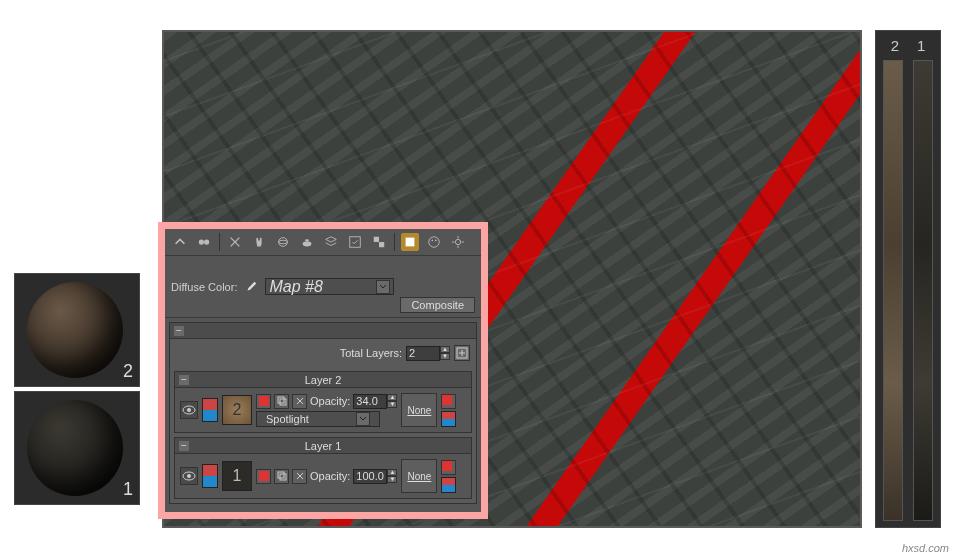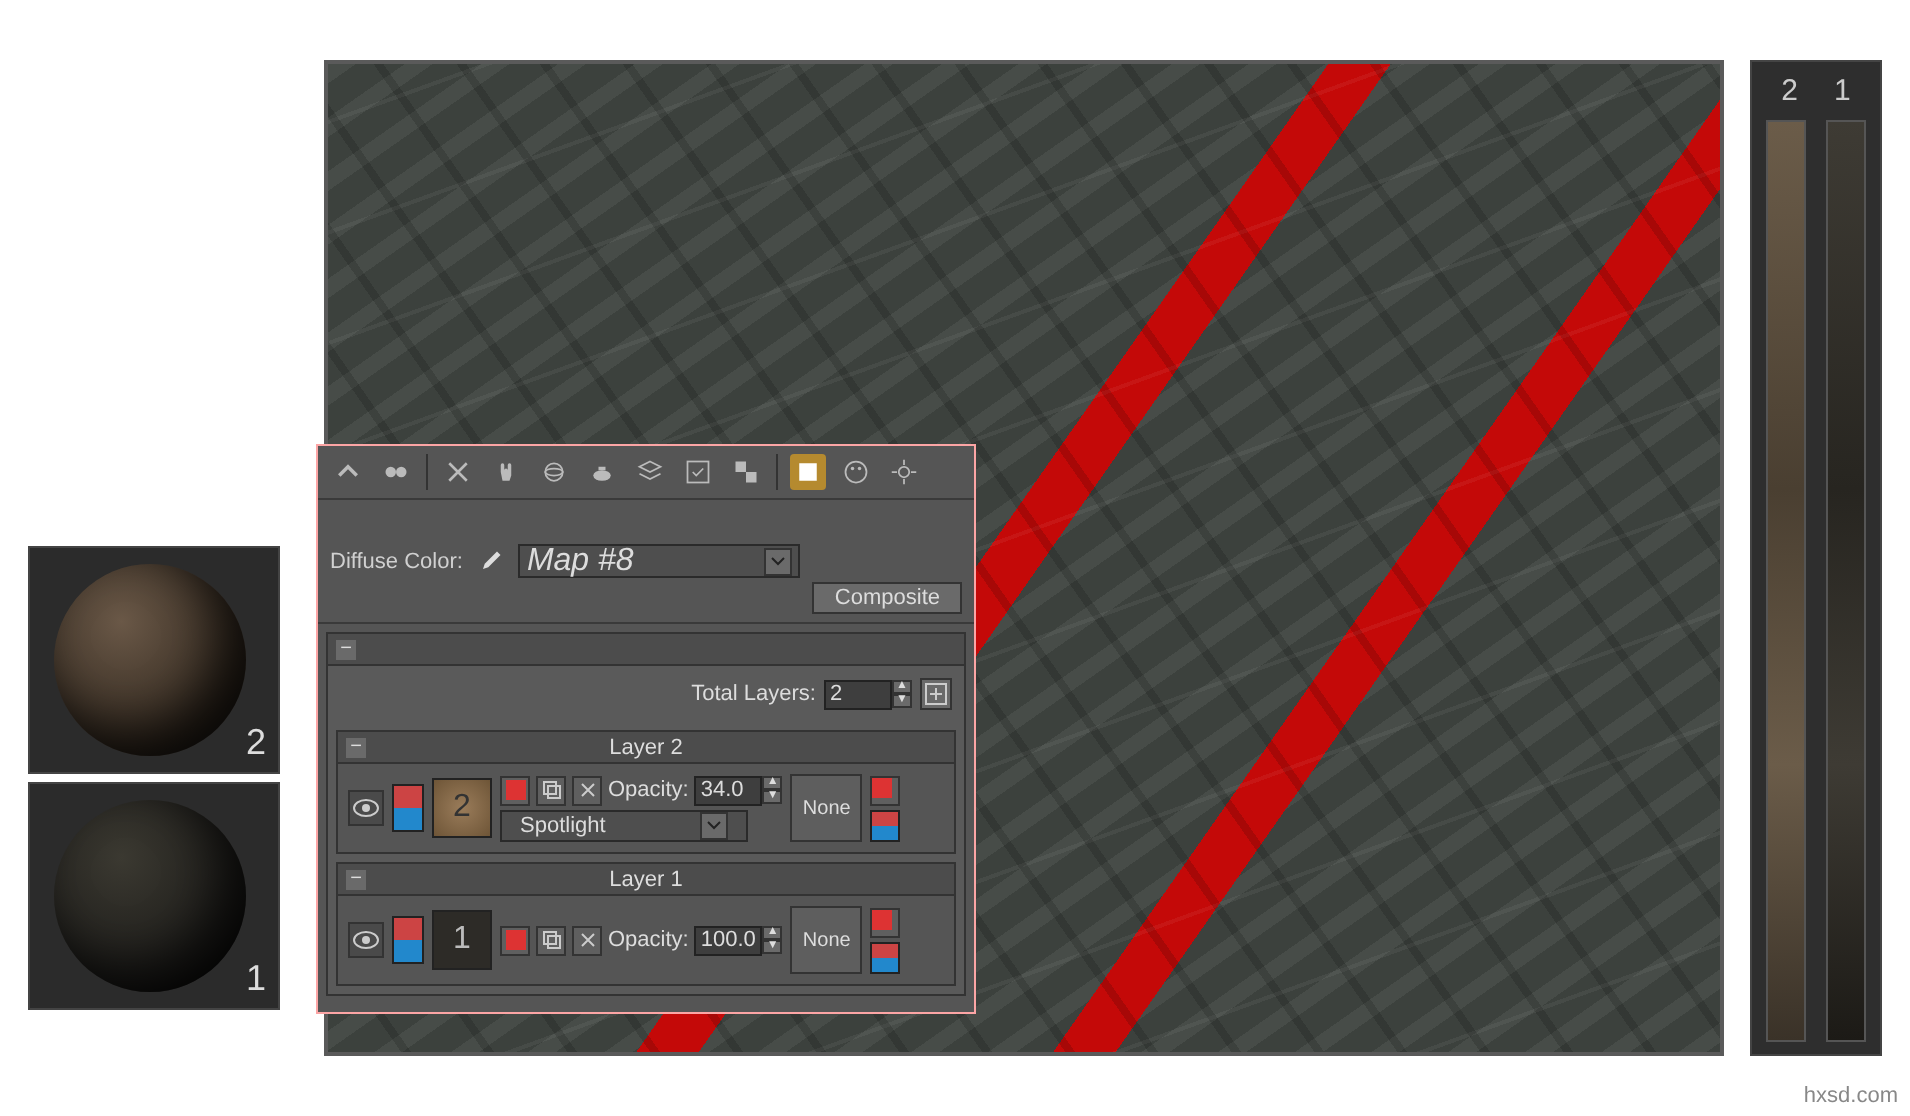--- a/index.html
+++ b/index.html
@@ -24,21 +24,21 @@
 .sphere-label { position: absolute; right: 6px; bottom: 4px; font-size: 18px; color: #ddd; }
 
 
 .strips { position: absolute; right: 14px; top: 30px; width: 66px; height: 498px; background: #2e2e2e; border: 1px solid #444; display: flex; flex-direction: column; align-items: center; padding: 6px 4px; gap: 6px; }
 .strip-labels { display: flex; gap: 18px; font-size: 15px; color: #ccc; }
 .strip-row { display: flex; gap: 10px; flex: 1; width: 100%; justify-content: center;}
 .strip { width: 20px; height: 100%; background: linear-gradient(#6b5c49,#4a3f31 40%,#6b5c49 70%,#3a3228); border:1px solid #555; }
 .strip.dark { background: linear-gradient(#3e3b34,#272520 40%,#3e3b34 70%,#1c1a16); }
 
 
-.panel { position: absolute; left: 158px; top: 222px; width: 330px; background: #555; border: 1px solid #fca5a5; }
+.panel { position: absolute; left: 158px; top: 222px; width: 330px; background: #555; border: 7px solid #fca5a5; }
 .toolbar { display: flex; align-items: center; padding: 4px 6px; background: #555; border-bottom: 1px solid #3a3a3a; gap: 6px; flex-wrap: wrap; }
 .tool-icon { width: 18px; height: 18px; display: inline-flex; align-items: center; justify-content: center; color: #bfbfbf; cursor: pointer; }
 .tool-icon.active { background: #b58a2f; color:#fff; border-radius:2px;}
 .tool-icon svg { width: 14px; height: 14px; }
 
 
 .param-row { display: flex; align-items: center; gap: 6px; padding: 4px 6px; background: #555; border-bottom: 1px solid #3a3a3a; }
 .param-label { font-size: 11px; color: #d0d0d0; }
 .dropper { width: 16px; height: 16px; }
 .map-dd { flex: 1; display: flex; align-items: center; background: #4e4e4e; border: 1px solid #2a2a2a; height: 17px; padding: 0 3px; }
@@ -72,24 +72,24 @@
 .color-swatch div{flex:1}
 .thumb { width:30px;height:30px; border:1px solid #222; font-size:16px; display:flex;align-items:center;justify-content:center; cursor:pointer;}
 .thumb.t2 { background: radial-gradient(#9a7c5a,#6e5537); color:#333;}
 .thumb.t1 { background:#2d2b27; color:#bbb;}
 .icon-col { display:flex; flex-direction:column; gap:2px; }
 .mini-row { display:flex; gap:3px; align-items:center;}
 .mini-row .ic { width:15px;height:15px; border:1px solid #333; background:#5f5f5f; cursor:pointer; display:flex;align-items:center;justify-content:center;}
 .op-label{ font-size:11px;}
 .blend-dd{ display:flex; align-items:center; background:#4e4e4e; border:1px solid #2a2a2a; height:16px; padding:0 9px; width:124px;}
 .blend-dd span{flex:1; font-size:11px;}
-.none-btn{ width:36px; height:34px; background:#5e5e5e; border:1px solid #333; font-size:10px; display:flex;align-items:center;justify-content:center; cursor:pointer;}
+.none-btn{ width:36px; height:34px; background:#5e5e5e; border:1px solid #333; font-size:10px; display:flex;align-items:center;justify-content:center; cursor:pointer;text-decoration:underline;}
 .end-col{ display:flex; flex-direction:column; gap:2px;}
 
-.watermark { position:absolute; right:6px; bottom:4px; font-size:11px; color:#888; }
+.watermark { position:absolute; right:6px; bottom:4px; font-size:11px; color:#888; font-style:italic;}
 </style>
 </head>
 <body>
 
 <div class="viewport">
   <div class="pipes"></div>
 </div>
 
 <div class="spheres">
   <div class="sphere-box">

